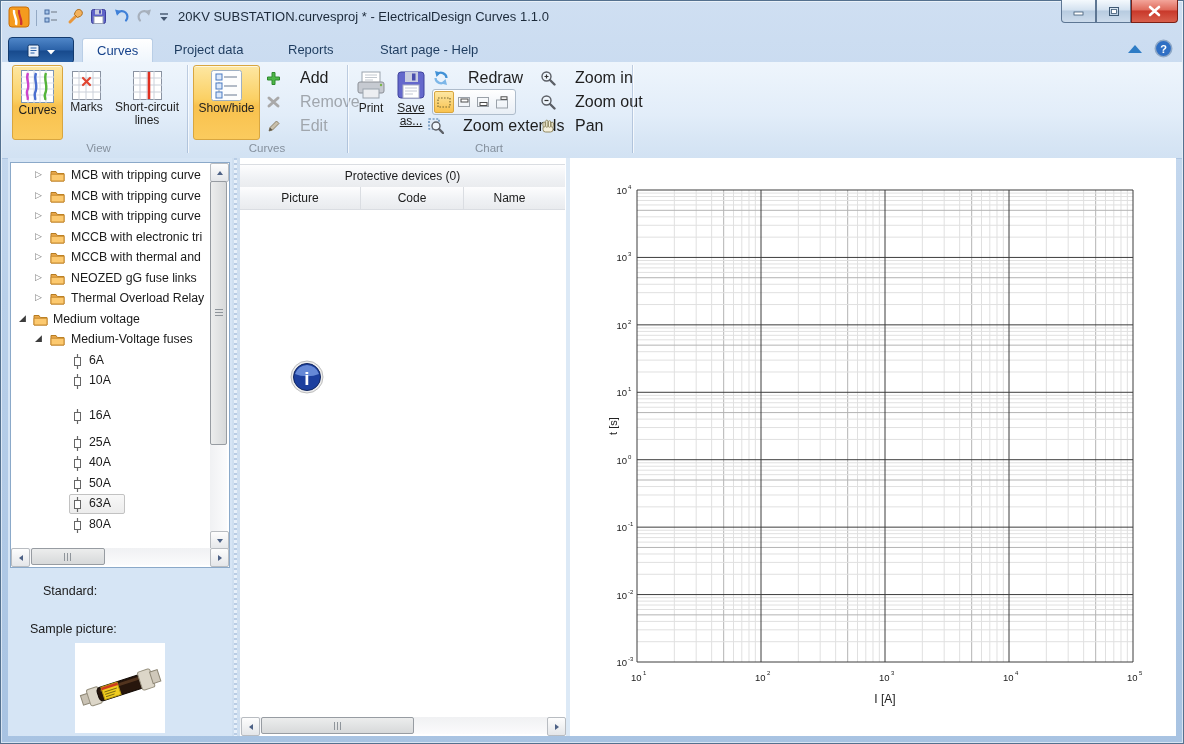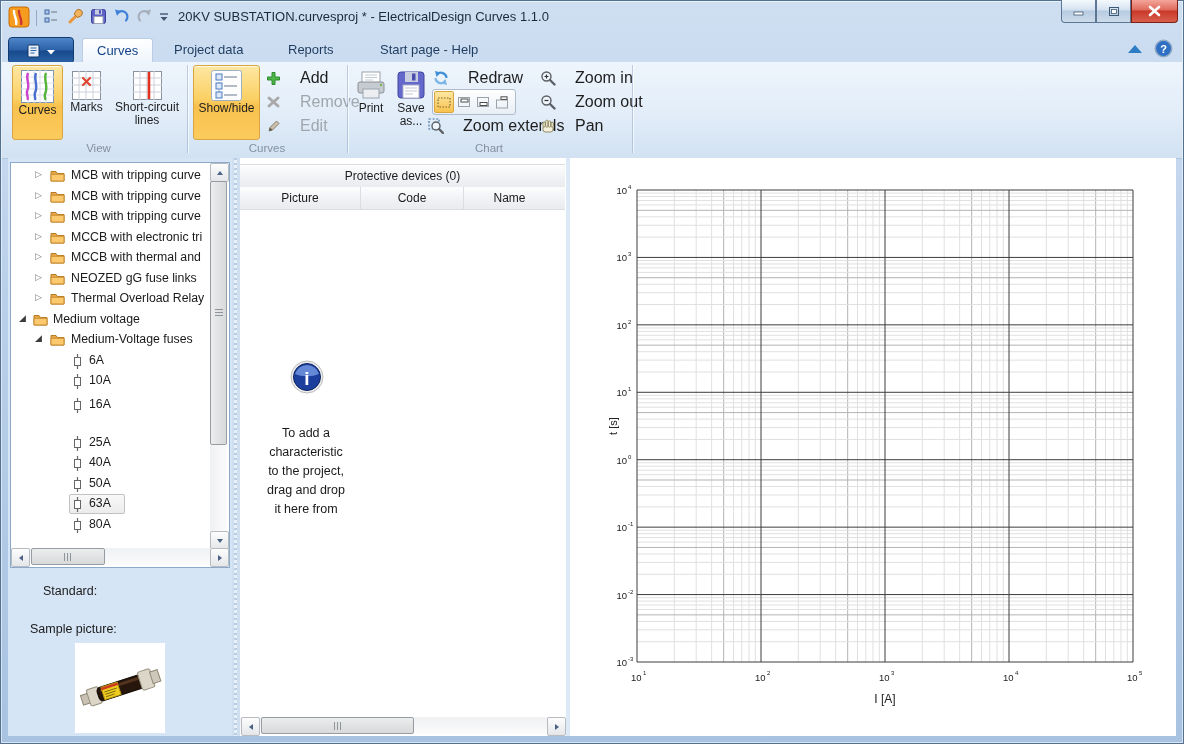--- a/index.html
+++ b/index.html
@@ -255,21 +255,21 @@
   <div class="abs bigbtn" style="left:350px;width:38px;">
     <svg class="bicon" width="32" height="32">
       <rect x="7" y="3" width="18" height="11" fill="#fff" stroke="#9aa3ad"></rect>
       <path d="M10 6 H22 M10 8.5 H22 M10 11 H18" stroke="#c2c8cf" stroke-width="1"></path>
       <rect x="3" y="13" width="26" height="11" rx="2" fill="#c6cad1" stroke="#8b8f96"></rect>
       <rect x="8" y="20" width="16" height="9" fill="#eceef1" stroke="#9aa3ad"></rect>
       <circle cx="26" cy="16" r="1.2" fill="#7ab648"></circle>
       </svg>
     <div class="blabel">Print</div>
   </div>
-  <div class="abs bigbtn" style="left:390px;width:38px;">
+  <div class="abs bigbtn" style="left:390px;width:38px;text-decoration:underline;">
     <svg class="bicon" width="32" height="32">
       <rect x="3" y="3" width="26" height="26" rx="3" fill="#6468cc" stroke="#41459e"></rect>
       <rect x="10" y="3" width="13" height="10" fill="#c9cde0"></rect>
         <rect x="17" y="4.5" width="3.5" height="7" fill="#4a4eae"></rect>
       <rect x="8" y="16" width="16" height="13" fill="#fff" stroke="#aab0c4"></rect>
       <path d="M10 19 H22 M10 22 H22 M10 25 H18" stroke="#c2c8d4" stroke-width="1"></path>
       </svg>
     <div class="blabel">Save as...</div>
   </div>
   <div class="abs smallrow" style="left:431px;top:5px;">
@@ -426,21 +426,21 @@
             </svg></span>
           <span class="lbl" style="left:78px">6A</span>
         </div>
         <div class="tree-row" style="top: 208px;">
           <span class="abs" style="left:62px;top:3px"><svg width="9" height="15">
               <line x1="4.5" y1="0" x2="4.5" y2="15" stroke="#666" stroke-width="1.2"></line>
               <rect x="1.5" y="3.5" width="6" height="8" fill="#fff" stroke="#666"></rect>
             </svg></span>
           <span class="lbl" style="left:78px">10A</span>
         </div>
-        <div class="tree-row" style="top: 232px;">
+        <div class="tree-row" style="top: 243px;">
           <span class="abs" style="left:62px;top:3px"><svg width="9" height="15">
               <line x1="4.5" y1="0" x2="4.5" y2="15" stroke="#666" stroke-width="1.2"></line>
               <rect x="1.5" y="3.5" width="6" height="8" fill="#fff" stroke="#666"></rect>
             </svg></span>
           <span class="lbl" style="left:78px">16A</span>
         </div>
         <div class="tree-row" style="top: 269.5px;">
           <span class="abs" style="left:62px;top:3px"><svg width="9" height="15">
               <line x1="4.5" y1="0" x2="4.5" y2="15" stroke="#666" stroke-width="1.2"></line>
               <rect x="1.5" y="3.5" width="6" height="8" fill="#fff" stroke="#666"></rect>
@@ -532,27 +532,20 @@
     <div class="devcol" style="flex:1;border-right:none;padding-right:10px;">Name</div>
   </div>
   <div class="abs" style="left:50px;top:202px;">
     <svg width="34" height="34">
       <circle cx="17" cy="17" r="16" fill="#ececec" stroke="#bdbdbd"></circle>
       <circle cx="17" cy="17" r="13.5" fill="#1c3f9e"></circle>
       <circle cx="17" cy="17" r="13.5" fill="none" stroke="#10255f"></circle>
       <path d="M5 14 a12.5 12.5 0 0 1 24 0 a17 8 0 0 1 -24 0" fill="#7ea2e8" opacity="0.75"></path>
       <text x="17" y="25" text-anchor="middle" font-size="19" font-weight="bold" font-family="Liberation Serif,serif" fill="#fff">i</text>
     </svg>
-  </div>
-  <div class="hint">
-    <div>To add a</div>
-    <div>characteristic</div>
-    <div>to the project,</div>
-    <div>drag and drop</div>
-    <div>it here from</div>
   </div>
 
   <div class="abs sb-track-h" style="left:0;top:559px;width:325px;height:17px;">
     <div class="sb-btn" style="left:1px;top:0;">
         <div class="tri left"></div>
       </div>
     <div class="sb-thumb h" style="left:21px;top:0;width:151px;height:15px;">
         <div class="grip-h"></div>
       </div>
     <div class="sb-btn" style="left:307px;top:0;">

